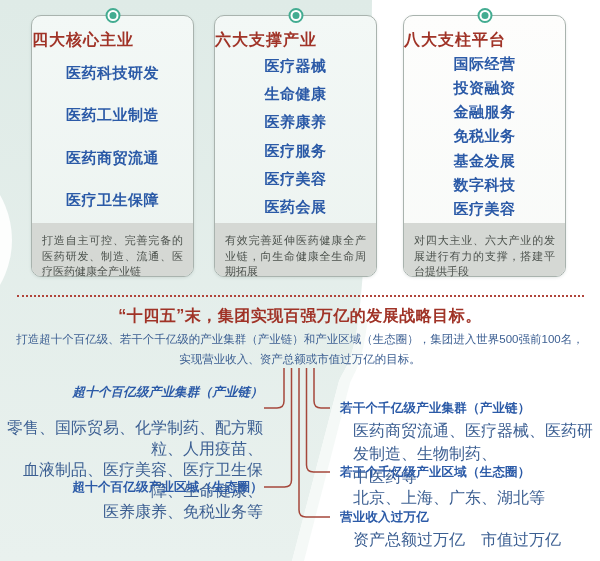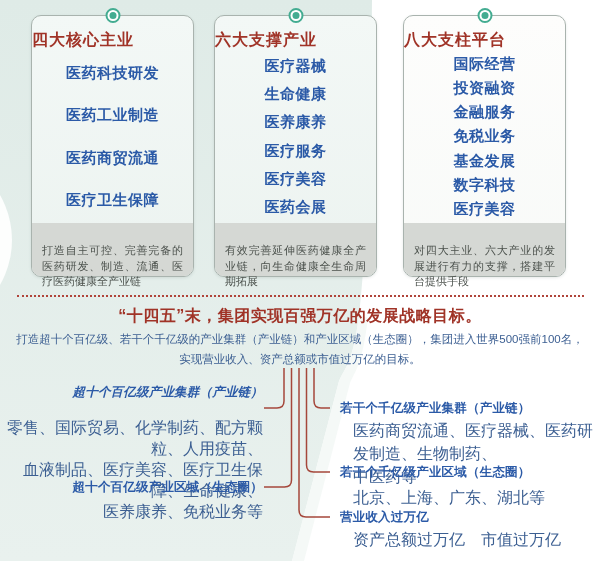--- a/index.html
+++ b/index.html
@@ -34,21 +34,21 @@
   .card-items {
     position:absolute; left:0; right:0; top:36px; bottom:54px;
     display:flex; flex-direction:column; justify-content:space-around;
   }
   .card-item {
     text-align:center; font-size:15px; font-weight:bold; color:#2b5aa7; letter-spacing:0.5px;
   }
   .card-footer {
     position:absolute; left:0; right:0; bottom:0; height:53px; box-sizing:border-box;
     background:#d5d8d4; border-radius:0 0 9px 9px;
-    padding:20px 10px 0 10px;
+    padding:10px 10px 0 10px;
     font-size:11px; line-height:1.42; color:#4b514c; text-align:justify;
   }
 
   
   .divider {
     position:absolute; left:17px; width:567px; top:295px; height:0;
     border-top:2px dotted #b0443a; z-index:2;
   }
   .goal-heading {
     position:absolute; left:0; right:0; top:306px; text-align:center;

